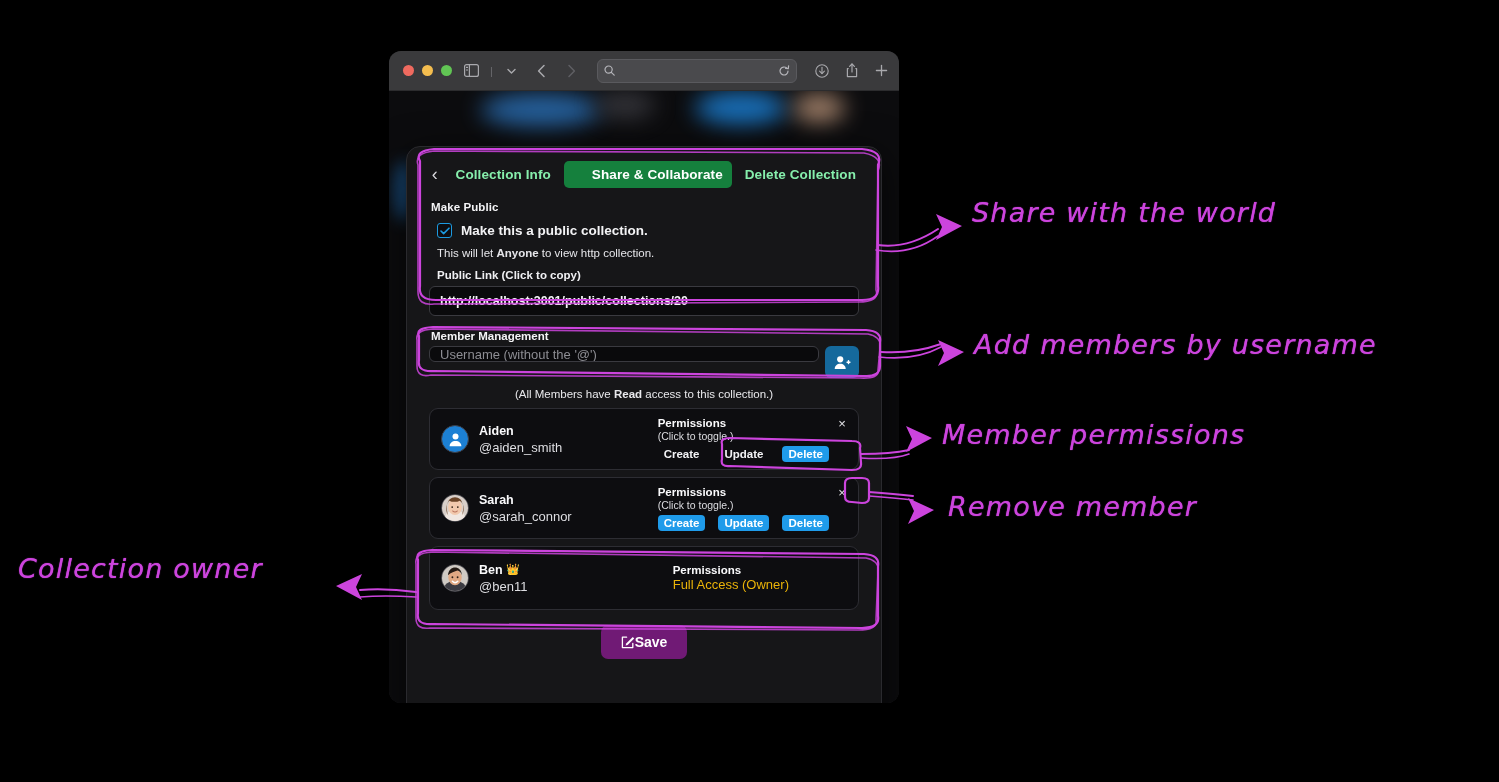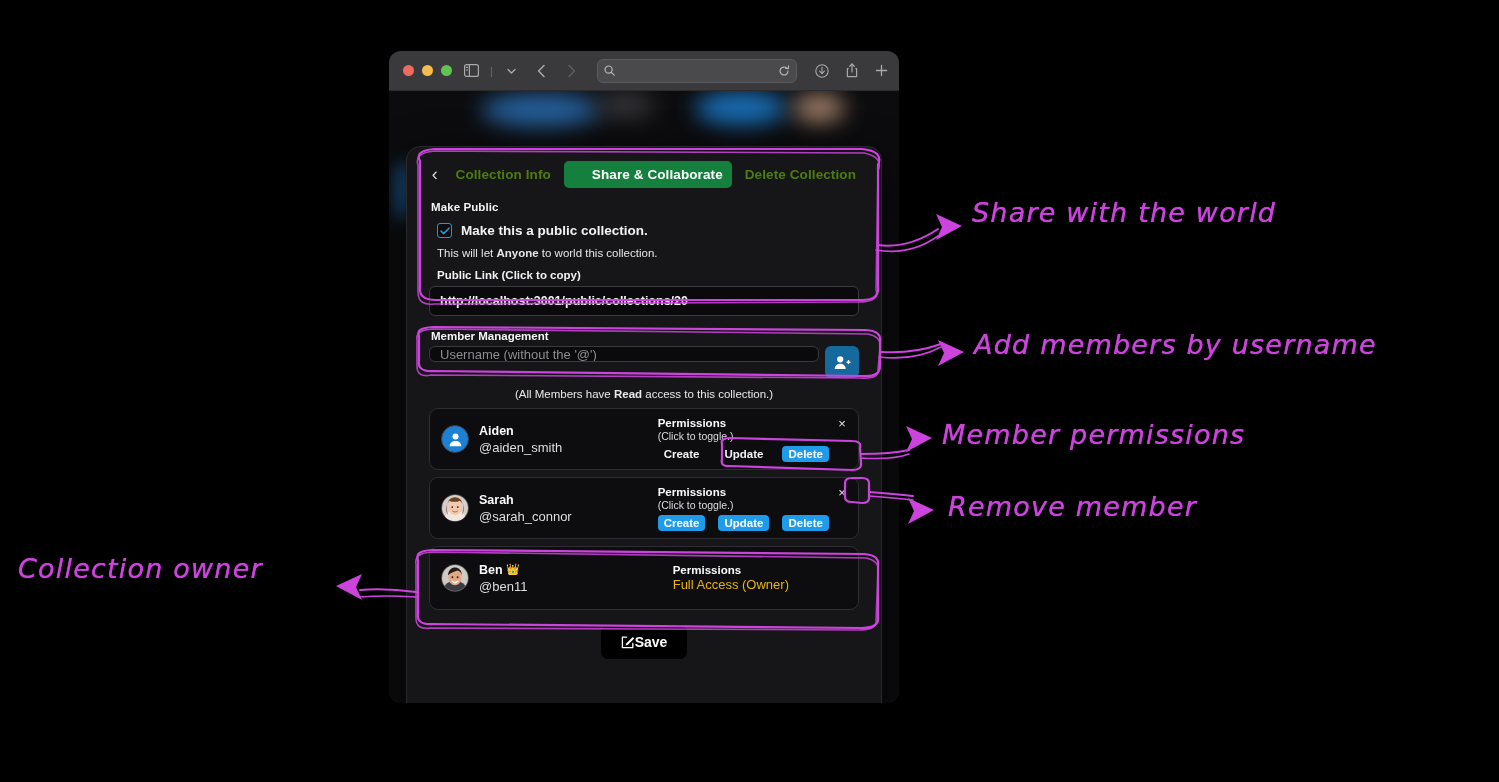--- a/index.html
+++ b/index.html
@@ -78,21 +78,21 @@
 
   .tabrow {
     display: flex; align-items: center; gap: 0px;
     height: 54px; flex: none;
   }
   .backbtn {
     color: #d8d8dc; width: 30px; display: flex; align-items: center; justify-content: center;
     font-size: 18px; cursor: pointer;
   }
   .tab {
-    color: #4d7c0f; font-size: 13.5px; font-weight: 700;
+    color: #86efac; font-size: 13.5px; font-weight: 700;
     padding: 6px 9px; border-radius: 5px; cursor: pointer;
     white-space: nowrap; letter-spacing: .1px;
   }
   .tab + .tab { margin-left: 4px; }
   .tab.active { background: #15803d; color: #fff; padding-left: 28px; }
 
   .section-label {
     color: #f4f4f6; font-size: 11.5px; font-weight: 700;
     margin: 0 0 4px 8px; letter-spacing: .1px;
   }
@@ -190,21 +190,21 @@
 
   .close-x {
     position: absolute; right: 9px; top: 7px;
     color: #e4e4e8; font-size: 13px; line-height: 1;
     cursor: pointer; width: 14px; height: 14px;
     display: flex; align-items: center; justify-content: center;
   }
 
   .savewrap { display: flex; justify-content: center; margin-top: 8px; }
   .savebtn {
-    background: #000000; color: #fff; border: none; border-radius: 7px;
+    background: #701a75; color: #fff; border: none; border-radius: 7px;
     height: 34px; padding: 0 20px; display: flex; align-items: center; 
     font-size: 14px; font-weight: 700; cursor: pointer;
     font-family: "Liberation Sans", sans-serif;
   }
 
   
   .anno {
     position: absolute;
     color: #cc44dd;
     font-family: "DejaVu Sans", sans-serif;
@@ -317,21 +317,21 @@
         <div class="check-row">
           <span class="checkbox">
             <svg width="10" height="8" viewBox="0 0 10 8" fill="none" stroke="#1c9ae0" stroke-width="1.6" stroke-linecap="round" stroke-linejoin="round">
               <polyline points="1,4 3.6,6.6 9,1.2"></polyline>
             </svg>
           </span>
           <span class="check-label">Make this a public collection.</span>
         </div>
 
         <div class="helper">
-          <span>This will let </span><b>Anyone</b><span> to world this collection.</span>
+          <span>This will let </span><b>Anyone</b><span> to view http collection.</span>
         </div>
 
         <div class="sub-label">Public Link (Click to copy)</div>
         <div class="linkbox">http://localhost:3001/public/collections/20</div>
 
         <div class="member-label">Member Management</div>
 
         <div class="addrow">
           <input class="username-input" placeholder="Username (without the '@')" style="">
           <button class="addbtn">

